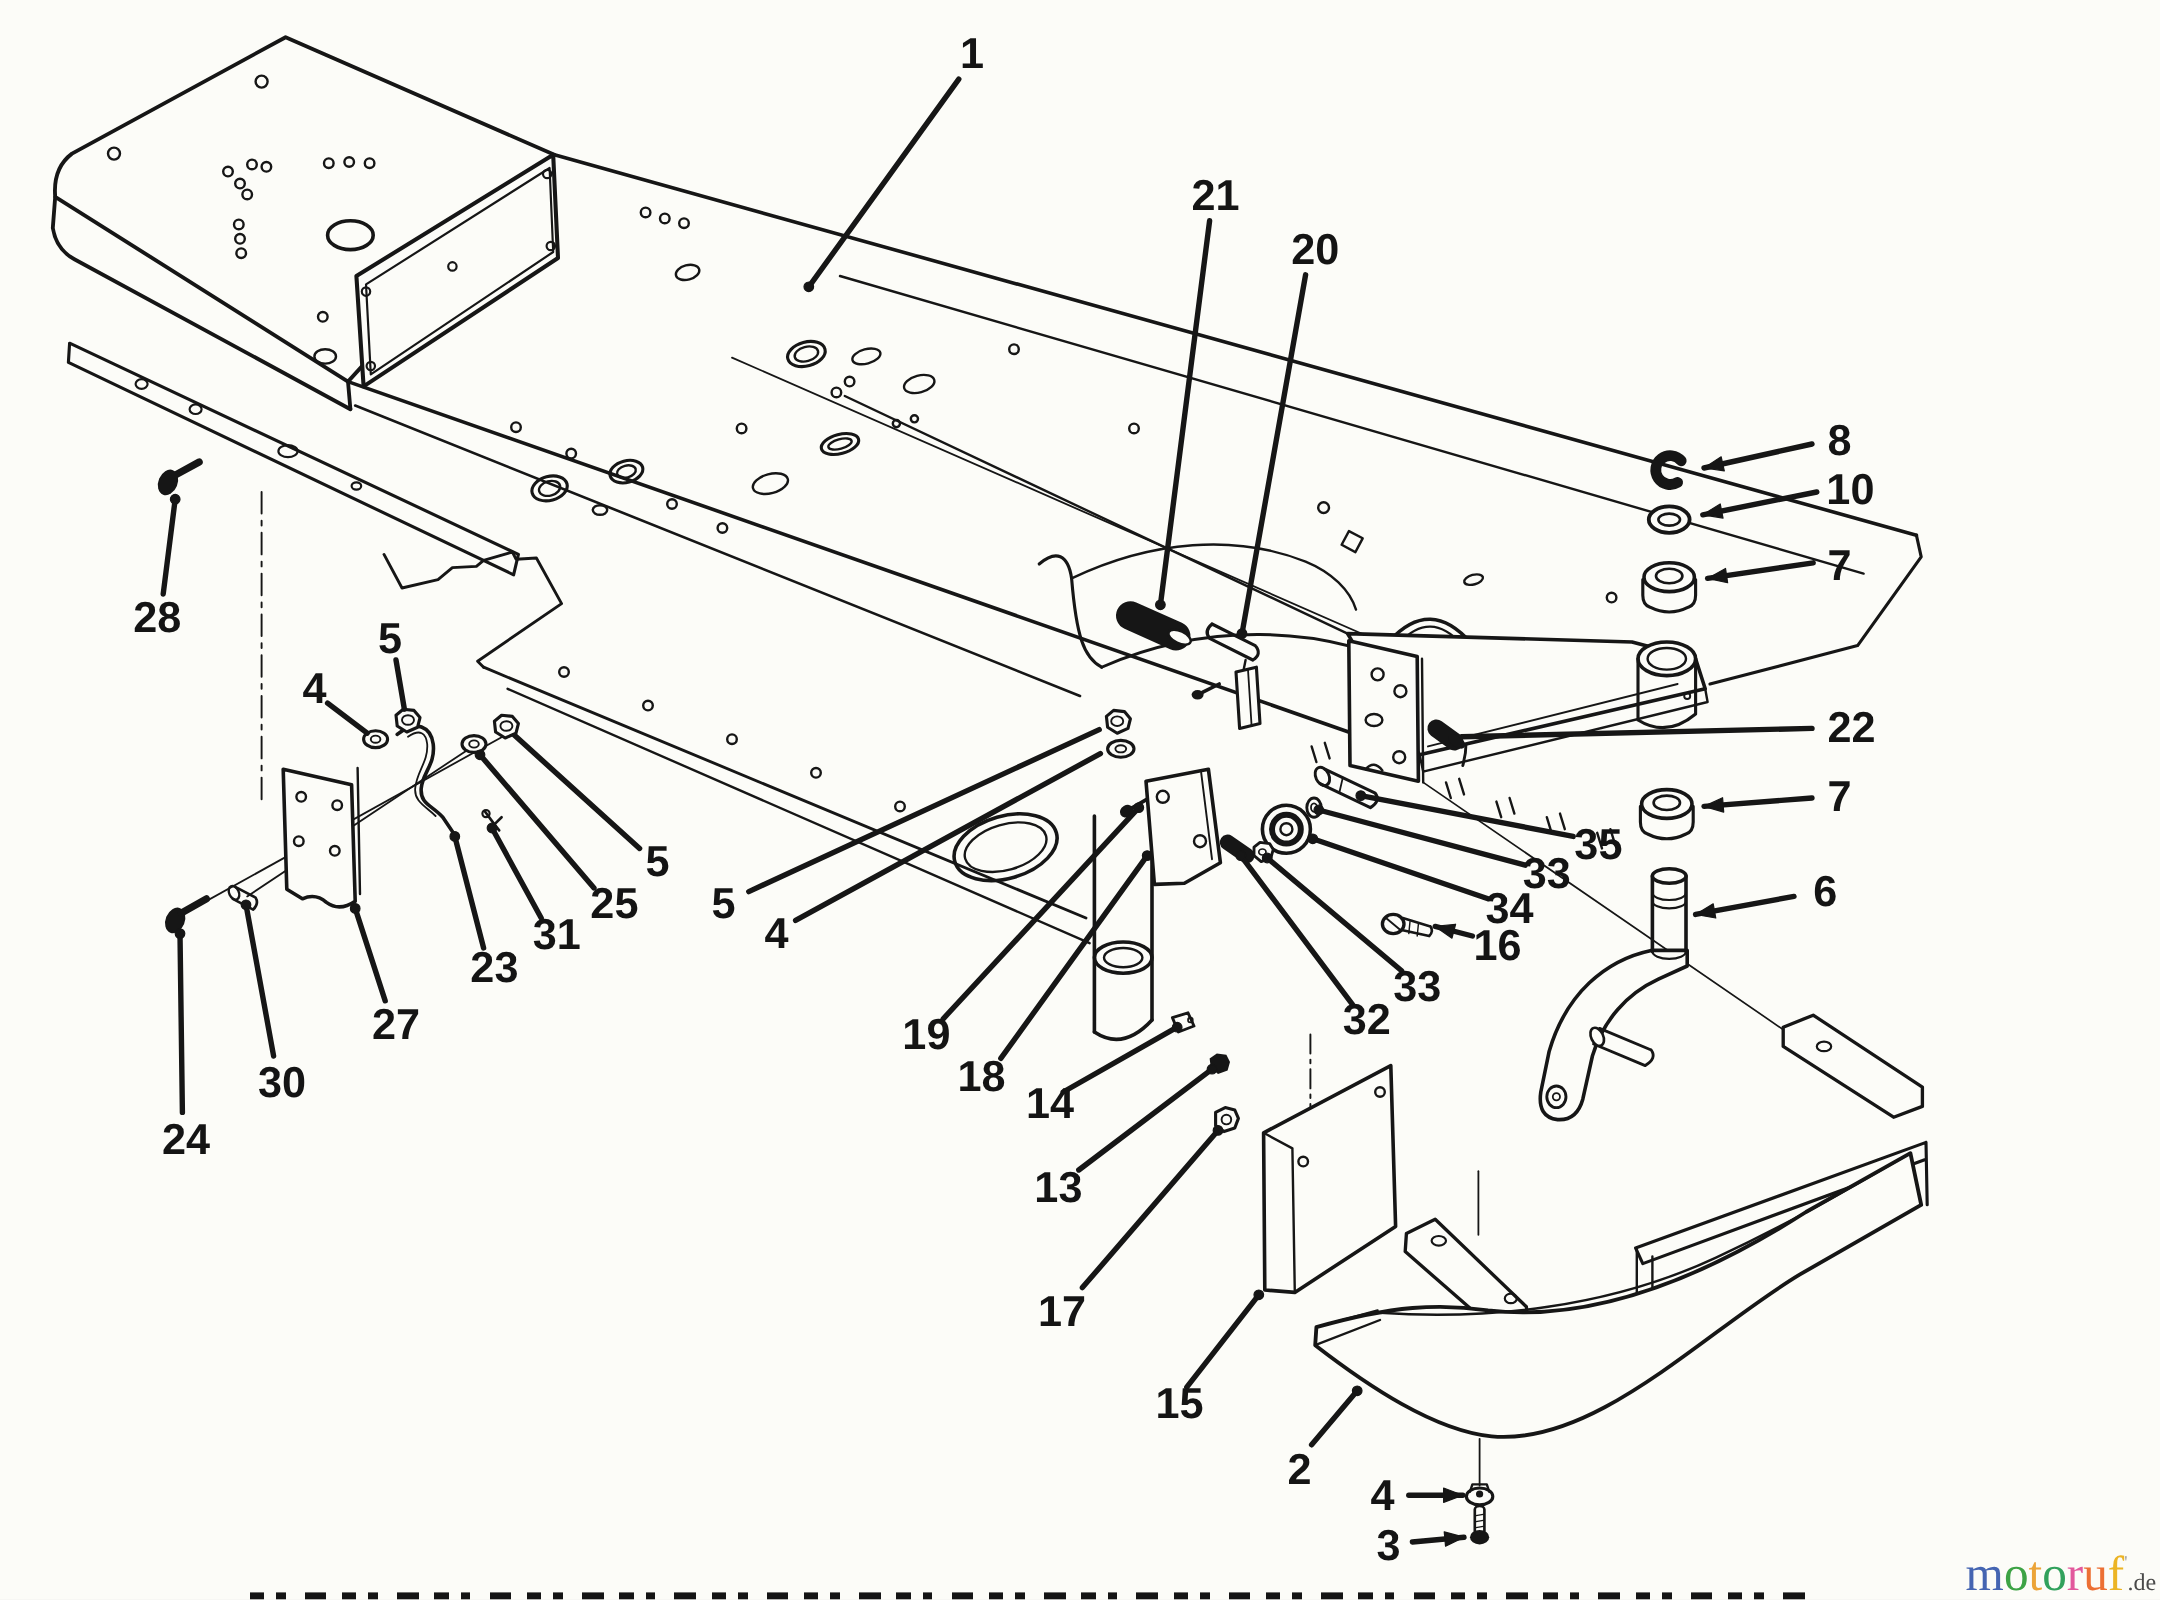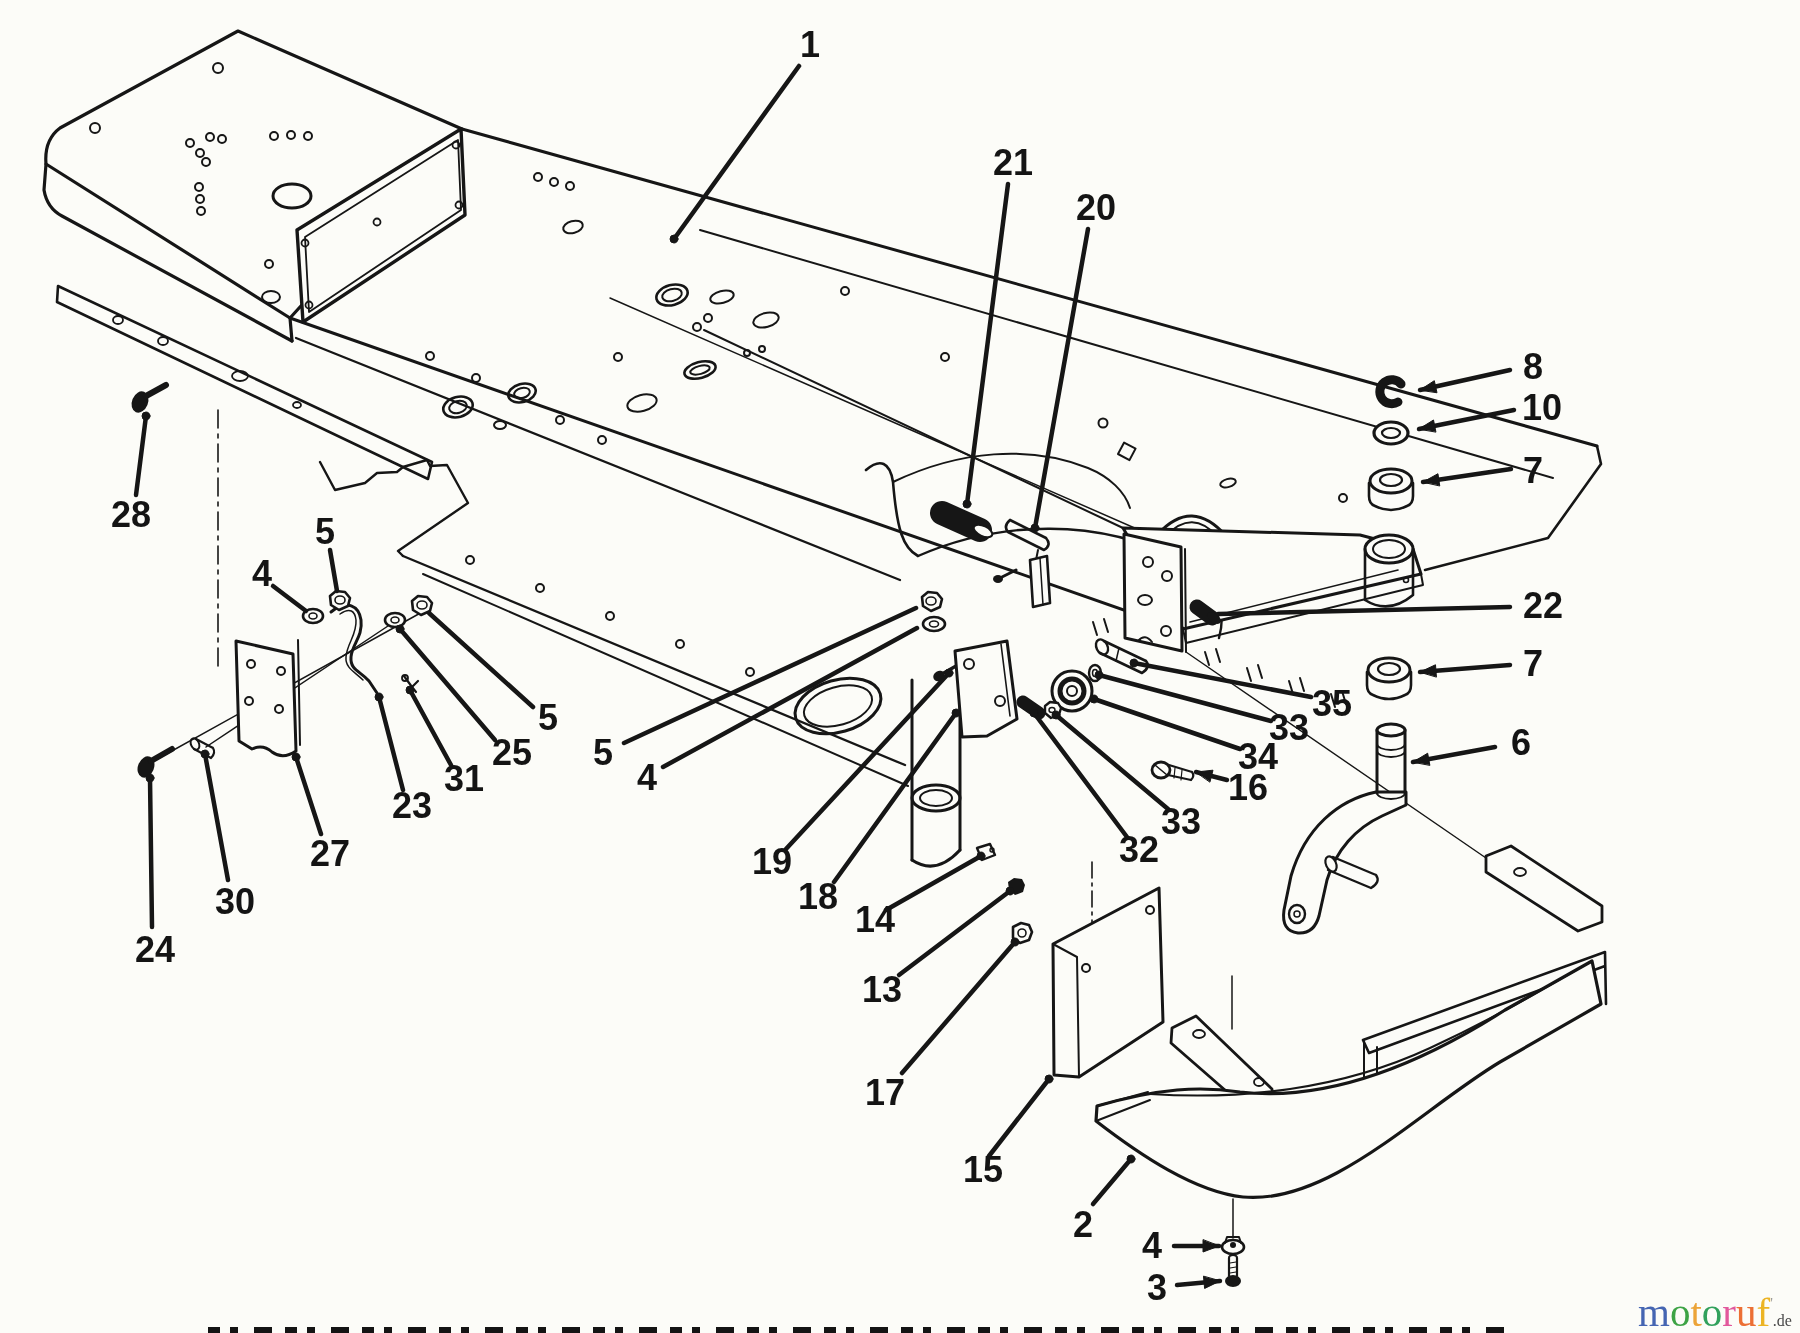--- a/index.html
+++ b/index.html
@@ -5,21 +5,21 @@
   html,body{margin:0;padding:0;}
   body{background:#e8e8e8;font-family:"Liberation Sans",sans-serif;}
   .stage{position:relative;width:1800px;height:1333px;background:#fcfcf8;overflow:hidden;}
   .stage svg{position:absolute;left:0;top:0;}
   .drawing path,.drawing line,.drawing ellipse,.drawing circle,.drawing polyline,.drawing polygon{vector-effect:none;}
   .callout-text{font-family:"Liberation Sans",sans-serif;font-weight:700;font-size:36px;fill:#141414;}
   .watermark{position:absolute;left:1638px;top:1280px;width:170px;height:50px;
              font-family:"Liberation Serif",serif;font-size:41px;line-height:46px;white-space:nowrap;}
   .watermark .lt{display:inline-block;}
   .watermark .tick{font-size:15px;vertical-align:18px;}
-  .watermark .suffix{font-size:16px;}
+  .watermark .suffix{font-size:20px;}
   .cutoff-row{position:absolute;left:208px;top:1327px;width:1300px;height:6px;
       background:repeating-linear-gradient(90deg,#141414 0 12px,transparent 12px 22px,#141414 22px 30px,transparent 30px 46px,#141414 46px 64px,transparent 64px 77px);}
 </style>
 </head>
 <body>
 
 <div class="stage">
 
 <svg class="drawing" width="1800" height="1333" viewBox="0 0 1800 1333" fill="none" stroke="#161616" stroke-linecap="round" stroke-linejoin="round">
 

